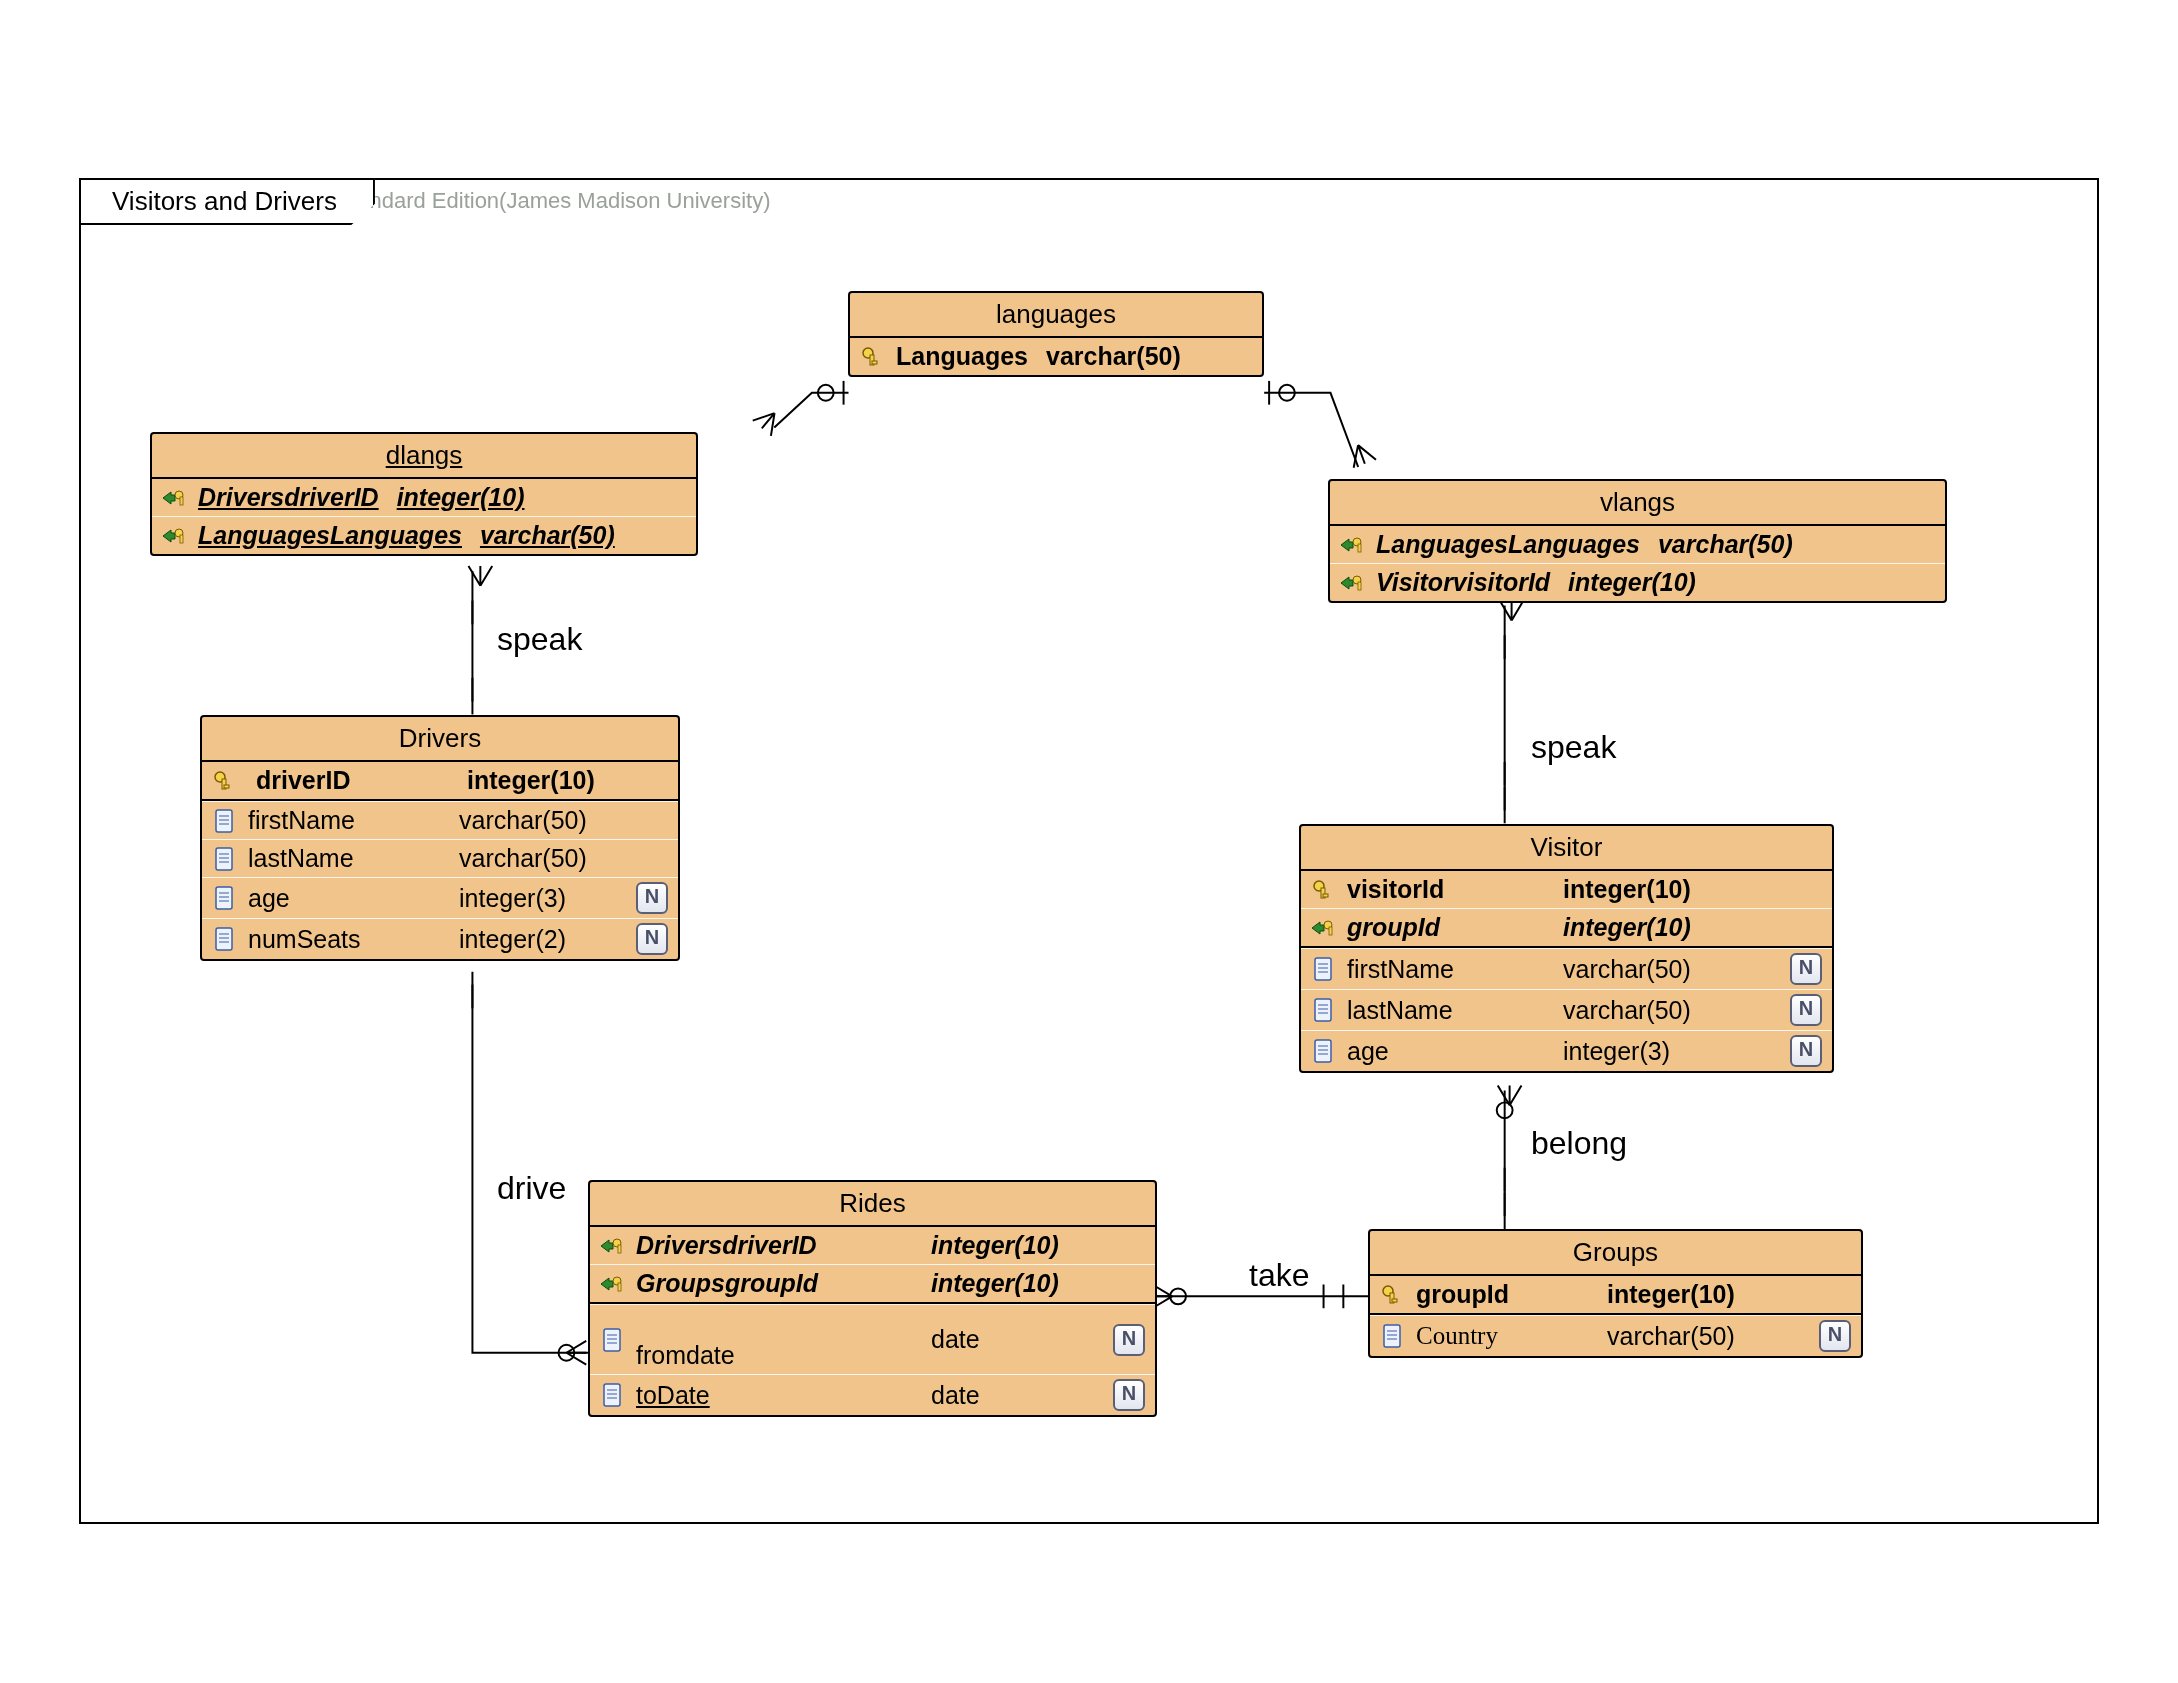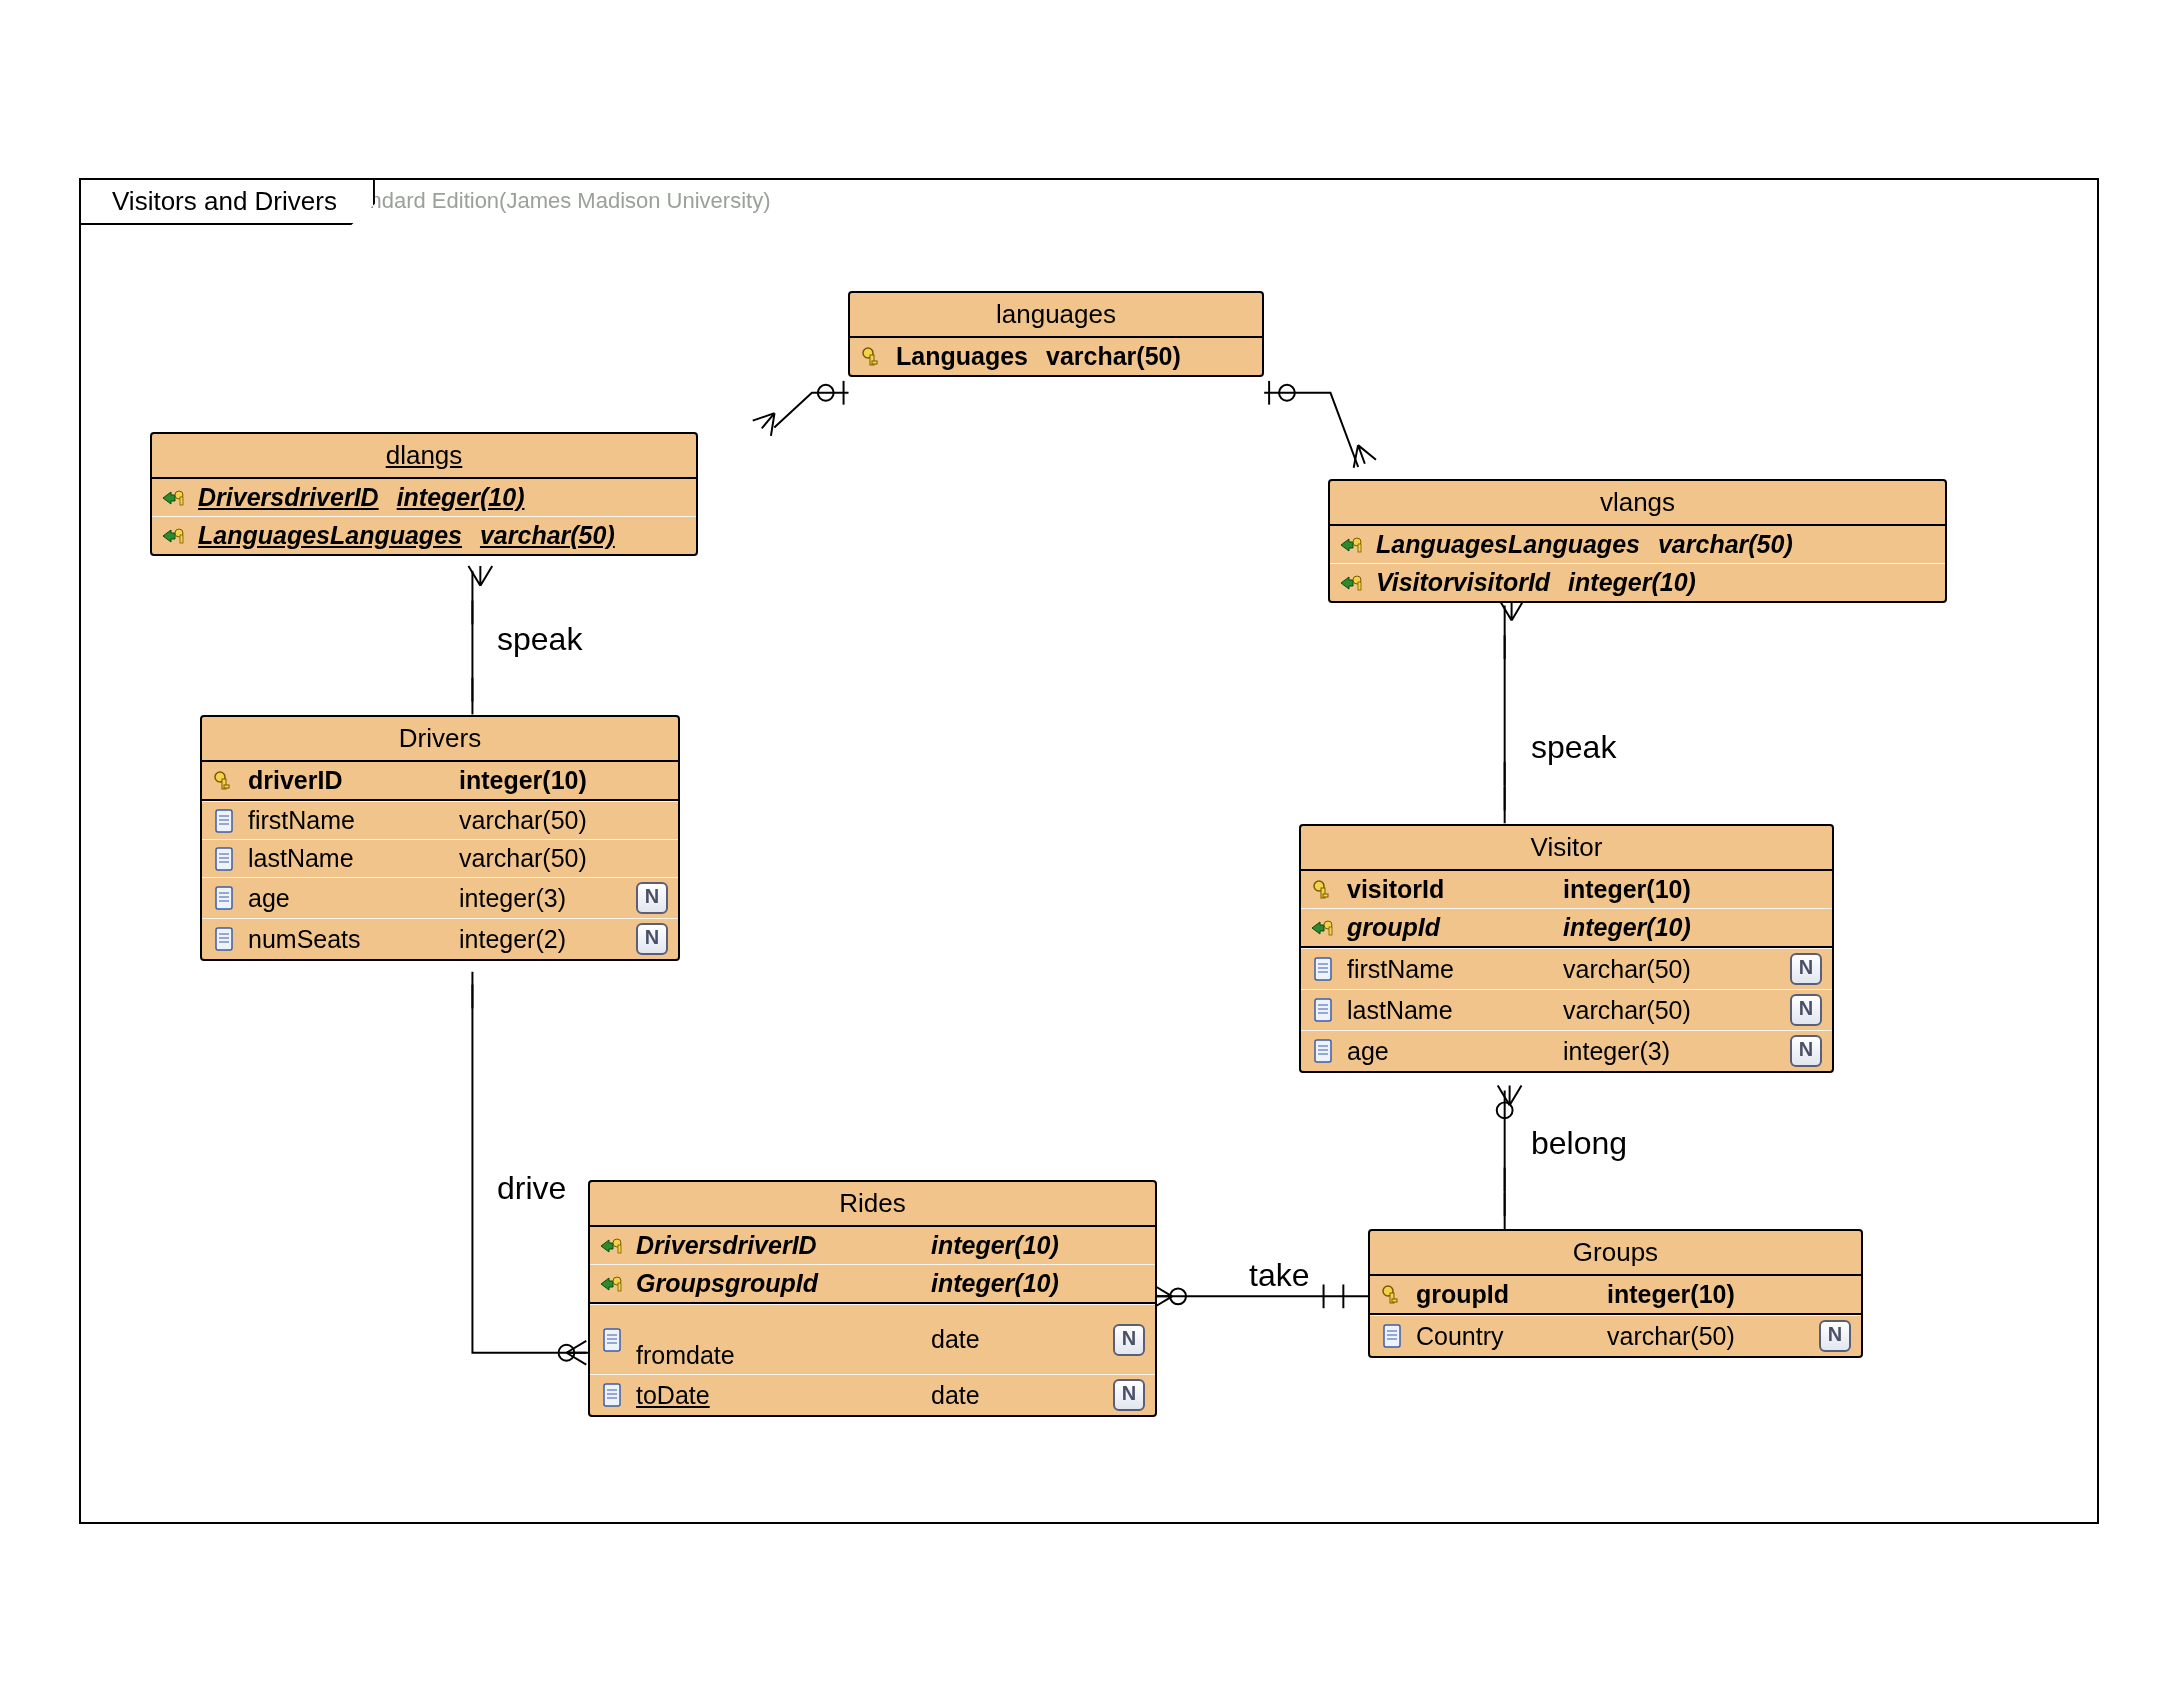--- a/index.html
+++ b/index.html
@@ -251,21 +251,21 @@
     <div class="entity-title">Drivers</div>
     <div>
         <div class="row">
           <span class="icon">
             <svg width="24" height="24" viewBox="0 0 24 24">
               <circle cx="8" cy="8" r="5" fill="#f4d24a" stroke="#7a5a00" stroke-width="1.5"></circle>
               <rect x="10" y="10" width="4" height="10" fill="#f4d24a" stroke="#7a5a00" stroke-width="1"></rect>
               <rect x="12" y="16" width="5" height="3" fill="#f4d24a" stroke="#7a5a00" stroke-width="1"></rect>
             </svg>
           </span>
-          <span class="fld pk-bold" style="width: 193px;">driverID</span>
+          <span class="fld pk-bold" style="width: 193px; margin-left: 8px;">driverID</span>
           <span class="typecol pk-bold">integer(10)</span>
         </div>
         <div class="thin-sep"></div>
         <div class="row">
           <span class="icon">
             <svg width="22" height="26" viewBox="0 0 22 26">
               <rect x="3" y="2" width="16" height="22" rx="2" fill="#eef2fb" stroke="#3b5ea8" stroke-width="1.5"></rect>
               <line x1="6" y1="8" x2="16" y2="8" stroke="#3b5ea8"></line>
               <line x1="6" y1="12" x2="16" y2="12" stroke="#3b5ea8"></line>
               <line x1="6" y1="16" x2="16" y2="16" stroke="#3b5ea8"></line>
@@ -455,21 +455,21 @@
         <div class="thin-sep"></div>
         <div class="row">
           <span class="icon">
             <svg width="22" height="26" viewBox="0 0 22 26">
               <rect x="3" y="2" width="16" height="22" rx="2" fill="#eef2fb" stroke="#3b5ea8" stroke-width="1.5"></rect>
               <line x1="6" y1="8" x2="16" y2="8" stroke="#3b5ea8"></line>
               <line x1="6" y1="12" x2="16" y2="12" stroke="#3b5ea8"></line>
               <line x1="6" y1="16" x2="16" y2="16" stroke="#3b5ea8"></line>
             </svg>
           </span>
-          <span class="fld " style="width: 173px;">Country</span>
+          <span class="fld " style="width: 173px; font-family: Liberation Serif, serif;">Country</span>
           <span class="typecol ">varchar(50)</span>
           <span class="nul">N</span>
         </div>
       </div>
   </div>
 
 </div>
 
 
 </body></html>

